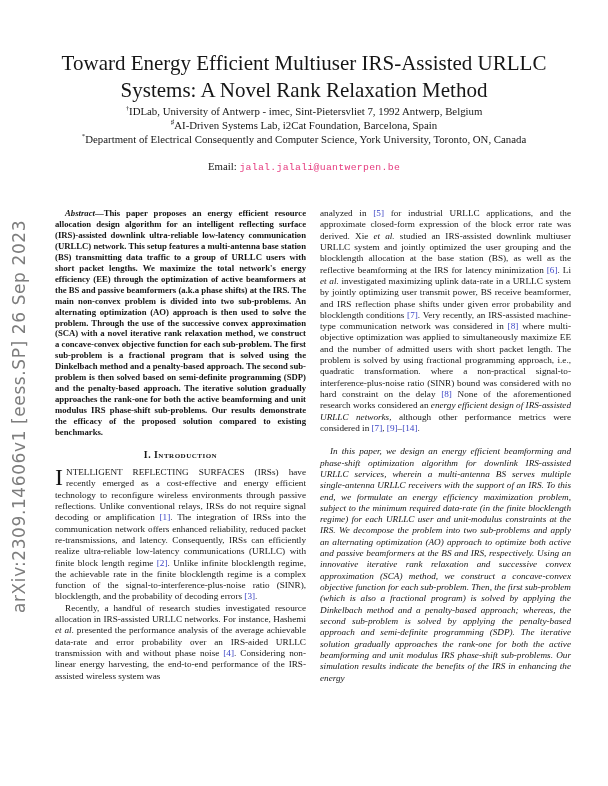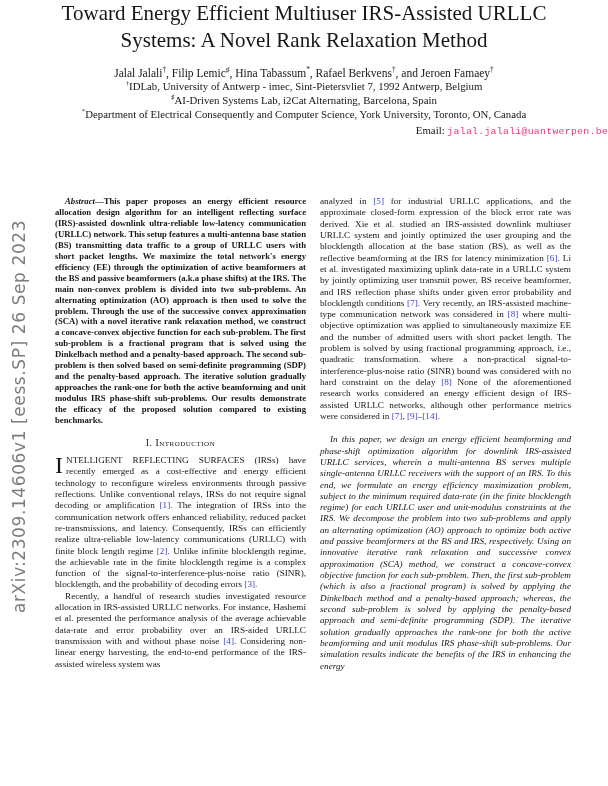--- a/index.html
+++ b/index.html
@@ -10,69 +10,68 @@
   }
   
   .watermark{
     position:absolute;left:9px;top:190px;height:452px;
     writing-mode:vertical-rl;transform:rotate(180deg);
     text-align:center;white-space:nowrap;
     font-family:"DejaVu Sans",sans-serif;
     font-size:17px;letter-spacing:0.6px;color:#7d7d7d;
   }
   
-  .header{text-align:center;}
+  .header{padding-top:50px;text-align:center;}
   .title{
     font-size:21px;line-height:1.28;font-weight:normal;margin:0 auto;
     max-width:520px;
   }
   .authors{margin-top:13px;font-size:11.5px;}
   .affil{font-size:10.8px;line-height:1.3;}
-  .email-line{font-size:10.8px;margin-top:3px;text-align:right;}
+  .email-line{font-size:10.8px;margin-top:14px;}
   .seg-sup{vertical-align:super;font-size:64%;line-height:0;}
   .seg-email{font-family:"Liberation Mono",monospace;color:#e5397e;font-size:9.8px;letter-spacing:0.3px;}
-  .seg-i{margin-top:22px;}
+  .seg-i{font-style:italic;margin-top:22px;}
   .seg-bi{font-style:italic;font-weight:bold;}
   .seg-cite{color:#3b44c4;}
   
   .columns{
-    position:absolute;left:55px;top:196px;width:516px;
+    position:absolute;left:55px;top:208px;width:516px;
     display:flex;gap:14px;
   }
   .col{width:253px;text-align:justify;}
   .abstract,.index-terms{
     font-weight:bold;font-size:8.7px;line-height:1.26;margin:0;
     text-indent:10px;
   }
   .index-terms{margin-top:2px;}
   .section-heading{
-    text-align:center;font-weight:normal;font-size:9.8px;
+    text-align:center;font-weight:bold;font-size:9.8px;
     font-variant:small-caps;letter-spacing:0.5px;
     margin:11px 0 7px 0;
   }
   .body-para{font-size:9.2px;line-height:1.23;margin:0;}
   .body-para.indent{text-indent:10px;}
   .body-para.gap{margin-top:12px;font-style:italic;}
   .dropcap{
     float:left;font-size:24px;line-height:19px;
     padding:1px 3px 0 0;
   }
 </style>
 </head>
 <body>
 
 <div class="page">
 
   <div class="watermark">arXiv:2309.14606v1  [eess.SP]  26 Sep 2023</div>
 
   <div class="header">
     <h1 class="title">Toward Energy Efficient Multiuser IRS-Assisted URLLC Systems: A Novel Rank Relaxation Method</h1>
-    <div class="authors"><span>Jalal Jalali</span><span class="seg-sup">†</span><span>, Filip Lemic</span><span class="seg-sup">♯</span><span>, Hina Tabassum</span><span class="seg-sup">*</span><span>, Rafael Berkvens</span><span class="seg-sup">†</span><span>, and Jeroen Famaey</span><span class="seg-sup">†</span></div>
     <div class="affil"><span class="seg-sup">†</span><span>IDLab, University of Antwerp - imec, Sint-Pietersvliet 7, 1992 Antwerp, Belgium</span></div>
-    <div class="affil"><span class="seg-sup">♯</span><span>AI-Driven Systems Lab, i2Cat Alternating, Barcelona, Spain</span></div>
+    <div class="affil"><span class="seg-sup">♯</span><span>AI-Driven Systems Lab, i2Cat Foundation, Barcelona, Spain</span></div>
     <div class="affil"><span class="seg-sup">*</span><span>Department of Electrical Consequently and Computer Science, York University, Toronto, ON, Canada</span></div>
     <div class="email-line"><span>Email: </span><span class="seg-email">jalal.jalali@uantwerpen.be</span></div>
   </div>
 
   <div class="columns">
     <div class="col">
       <p class="abstract"><span class="seg-bi">Abstract</span><span>—This paper proposes an energy efficient resource allocation design algorithm for an intelligent reflecting surface (IRS)-assisted downlink ultra-reliable low-latency communication (URLLC) network. This setup features a multi-antenna base station (BS) transmitting data traffic to a group of URLLC users with short packet lengths. We maximize the total network's energy efficiency (EE) through the optimization of active beamformers at the BS and passive beamformers (a.k.a phase shifts) at the IRS. The main non-convex problem is divided into two sub-problems. An alternating optimization (AO) approach is then used to solve the problem. Through the use of the successive convex approximation (SCA) with a novel iterative rank relaxation method, we construct a concave-convex objective function for each sub-problem. The first sub-problem is a fractional program that is solved using the Dinkelbach method and a penalty-based approach. The second sub-problem is then solved based on semi-definite programming (SDP) and the penalty-based approach. The iterative solution gradually approaches the rank-one for both the active beamforming and unit modulus IRS phase-shift sub-problems. Our results demonstrate the efficacy of the proposed solution compared to existing benchmarks.</span></p>
       <h2 class="section-heading">I. Introduction</h2>
       <p class="body-para"><span class="dropcap">I</span><span><span>NTELLIGENT REFLECTING SURFACES (IRSs) have recently emerged as a cost-effective and energy efficient technology to reconfigure wireless environments through passive reflections. Unlike conventional relays, IRSs do not require signal decoding or amplification </span><span class="seg-cite">[1]</span><span>. The integration of IRSs into the communication network offers enhanced reliability, reduced packet re-transmissions, and latency. Consequently, IRSs can efficiently realize ultra-reliable low-latency communications (URLLC) with finite block length regime </span><span class="seg-cite">[2]</span><span>. Unlike infinite blocklength regime, the achievable rate in the finite blocklength regime is a complex function of the signal-to-interference-plus-noise ratio (SINR), blocklength, and the probability of decoding errors </span><span class="seg-cite">[3]</span><span>.</span></span></p>
       <p class="body-para indent"><span>Recently, a handful of research studies investigated resource allocation in IRS-assisted URLLC networks. For instance, Hashemi </span><span class="seg-i">et al.</span><span> presented the performance analysis of the average achievable data-rate and error probability over an IRS-aided URLLC transmission with and without phase noise </span><span class="seg-cite">[4]</span><span>. Considering non-linear energy harvesting, the end-to-end performance of the IRS-assisted wireless system was</span></p>

